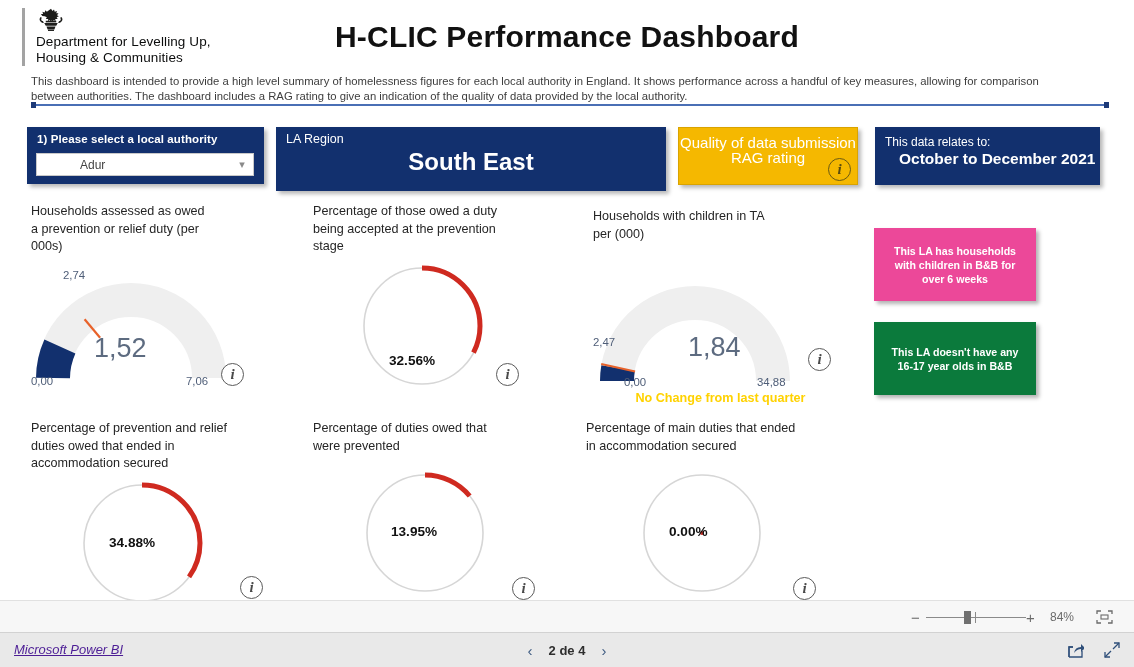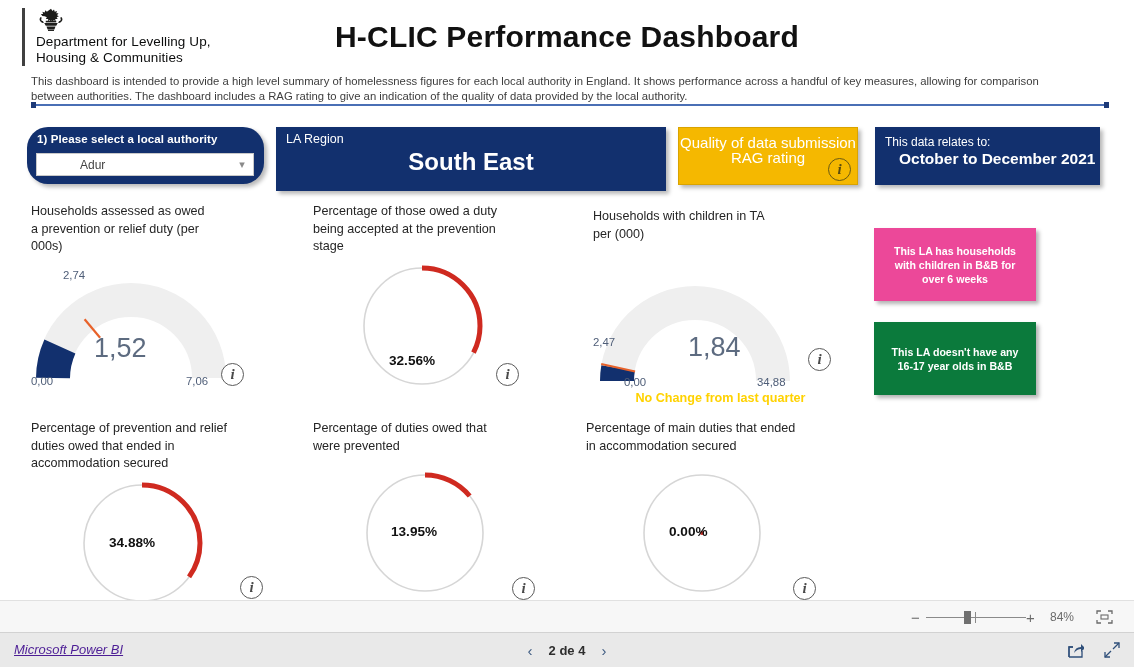--- a/index.html
+++ b/index.html
@@ -9,39 +9,39 @@
     font-family: "Liberation Sans", sans-serif;
     overflow: hidden;
   }
   #app { position: relative; width: 1134px; height: 667px; background: #fff; }
 
   
   #canvas { position: absolute; left: 0; top: 0; width: 1134px; height: 600px; background: #fff; }
 
   
   .crest-block { position: absolute; left: 22px; top: 8px; width: 330px; height: 58px;
-                 border-left: 3px solid #404040; padding-left: 11px; }
+                 border-left: 3px solid #a3a3a3; padding-left: 11px; }
   .crest { width: 30px; height: 24px; display:block; margin-bottom: 2px; }
   .dept-name { font-size: 13.5px; line-height: 16px; color: #0b0c0c; letter-spacing: .1px; }
 
   .dash-title { position: absolute; left: 0; top: 20px; width: 1134px; text-align: center;
                 font-size: 30px; font-weight: bold; color: #111; letter-spacing: .2px; }
 
   .intro { position: absolute; left: 31px; top: 74px; width: 1050px;
            font-size: 11.3px; line-height: 14.5px; color: #3d3d3d; }
 
   .hr-blue { position: absolute; left: 31px; top: 104px; width: 1078px; height: 2px;
              background: #4a6fb5; }
   .hr-cap  { position: absolute; top: 102px; width: 5px; height: 6px; background: #1d3a78; }
 
   
   .box { position: absolute; box-shadow: 3px 3px 4px rgba(0,0,0,.28); }
   .navybox { background: #12306e; color: #fff; }
 
-  #la-select-card { left: 27px; top: 127px; width: 237px; height: 57px; border-radius: 21px; }
+  #la-select-card { left: 27px; top: 127px; width: 237px; height: 57px; }
   #la-select-card .hdr { font-size: 11.5px; font-weight: bold; color: #fff; padding: 6px 0 0 10px; letter-spacing: .1px; }
   .combo { position: absolute; left: 9px; top: 26px; width: 218px; height: 23px; background: #fff;
            border: 1px solid #c9c9c9; display:flex; align-items:center;padding-left:36px; }
   .combo .val { font-size: 12px; color: #444; padding-left: 7px; flex: 1; }
   .combo .chev { width: 22px; text-align: center; color: #8a8a8a; font-size: 11px; line-height: 1; }
 
   #la-region-card { left: 276px; top: 127px; width: 390px; height: 64px; }
   #la-region-card .hdr { font-size: 12.5px; color: #fff; padding: 5px 0 0 10px; }
   #la-region-card .big { font-size: 24px; font-weight: bold; color: #fff; text-align: center; margin-top: 2px; }
 

